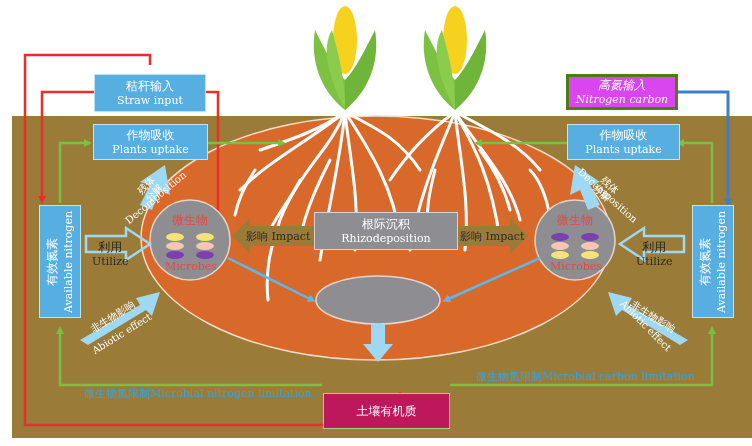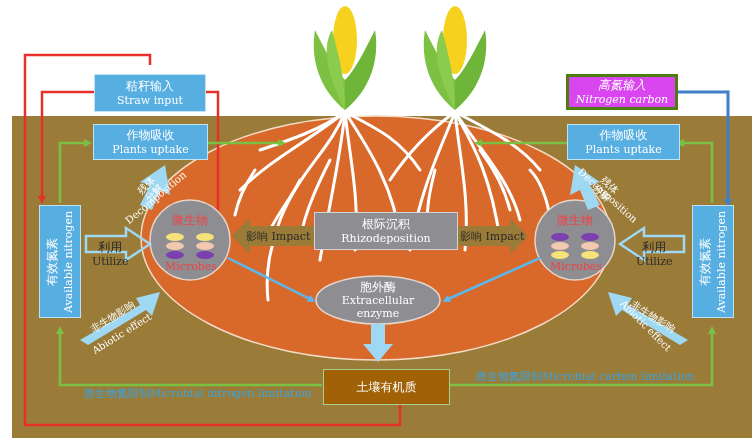--- a/index.html
+++ b/index.html
@@ -5,21 +5,21 @@
   html, body { margin:0; padding:0; background:#ffffff; }
   body { width:752px; height:446px; position:relative; overflow:hidden;
          font-family:"DejaVu Serif","Liberation Serif",serif; }
   #stage { position:absolute; left:0; top:0; width:672px; height:446px; }
   .box { position:absolute; display:flex; flex-direction:column; align-items:center; justify-content:center;
          color:#ffffff; text-align:center; line-height:1.25; box-sizing:border-box; }
   .box .zh { font-size:12px; }
   .box .en { font-size:11px; }
   .blue { background:#57aee0; border:1px solid #bfe2f5; }
   .green { background:#d946ef; border:3px solid #4d7c0f;font-style:italic; }
-  .dgreen { background:#a16207; border:1px solid #a9d08a; }
+  .dgreen { background:#be185d; border:1px solid #a9d08a;margin-top:24px; }
   .gray { background:#8e8d92; border:1px solid #d4d4d8; }
   .vbox { position:absolute; background:#57aee0; border:1px solid #bfe2f5; box-sizing:border-box; }
   .vtext { position:absolute; left:50%; top:50%; transform:translate(-50%,-50%) rotate(-90deg);
            white-space:nowrap; color:#fff; text-align:center; line-height:1.4; }
   .vtext .zh { font-size:12px; display:block; }
   .vtext .en { font-size:11px; display:block; }
   .label { position:absolute; white-space:nowrap; font-size:11px; }
   .lim { color:#3aa3e0; font-size:11px; }
   .dark { color:#2a2a2a; }
   .yellow { color:#ef4444; }
@@ -192,25 +192,20 @@
   <div class="label yellow" style="left:550px;top:260px;font-size:11px;">Microbes</div>
 
   <div class="box gray" style="left:314px;top:212px;width:144px;height:38px;">
     <span class="zh">根际沉积</span>
     <span class="en">Rhizodeposition</span>
   </div>
 
   <div class="label dark" style="left:246px;top:229px;">影响 Impact</div>
   <div class="label dark" style="left:460px;top:229px;">影响 Impact</div>
 
-  <div class="box" style="left:320px;top:280px;width:116px;height:42px;line-height:1.15;">
-    <span class="zh">胞外酶</span>
-    <span class="en">Extracellular</span>
-    <span class="en">enzyme</span>
-  </div>
 
   <div class="box dgreen" style="left:323px;top:369px;width:127px;height:36px;">
     <span class="zh">土壤有机质</span>
   </div>
 
   <div class="label lim" style="left:84px;top:386px;">微生物氮限制Microbial nitrogen limitation</div>
   <div class="label lim" style="left:476px;top:369px;">微生物氮限制Microbial carbon limitation</div>
 
   <div class="rot" style="left:140px;top:178px;transform:rotate(-45deg);font-size:10px;line-height:1.1;text-align:center;">
     <div>残体</div>

